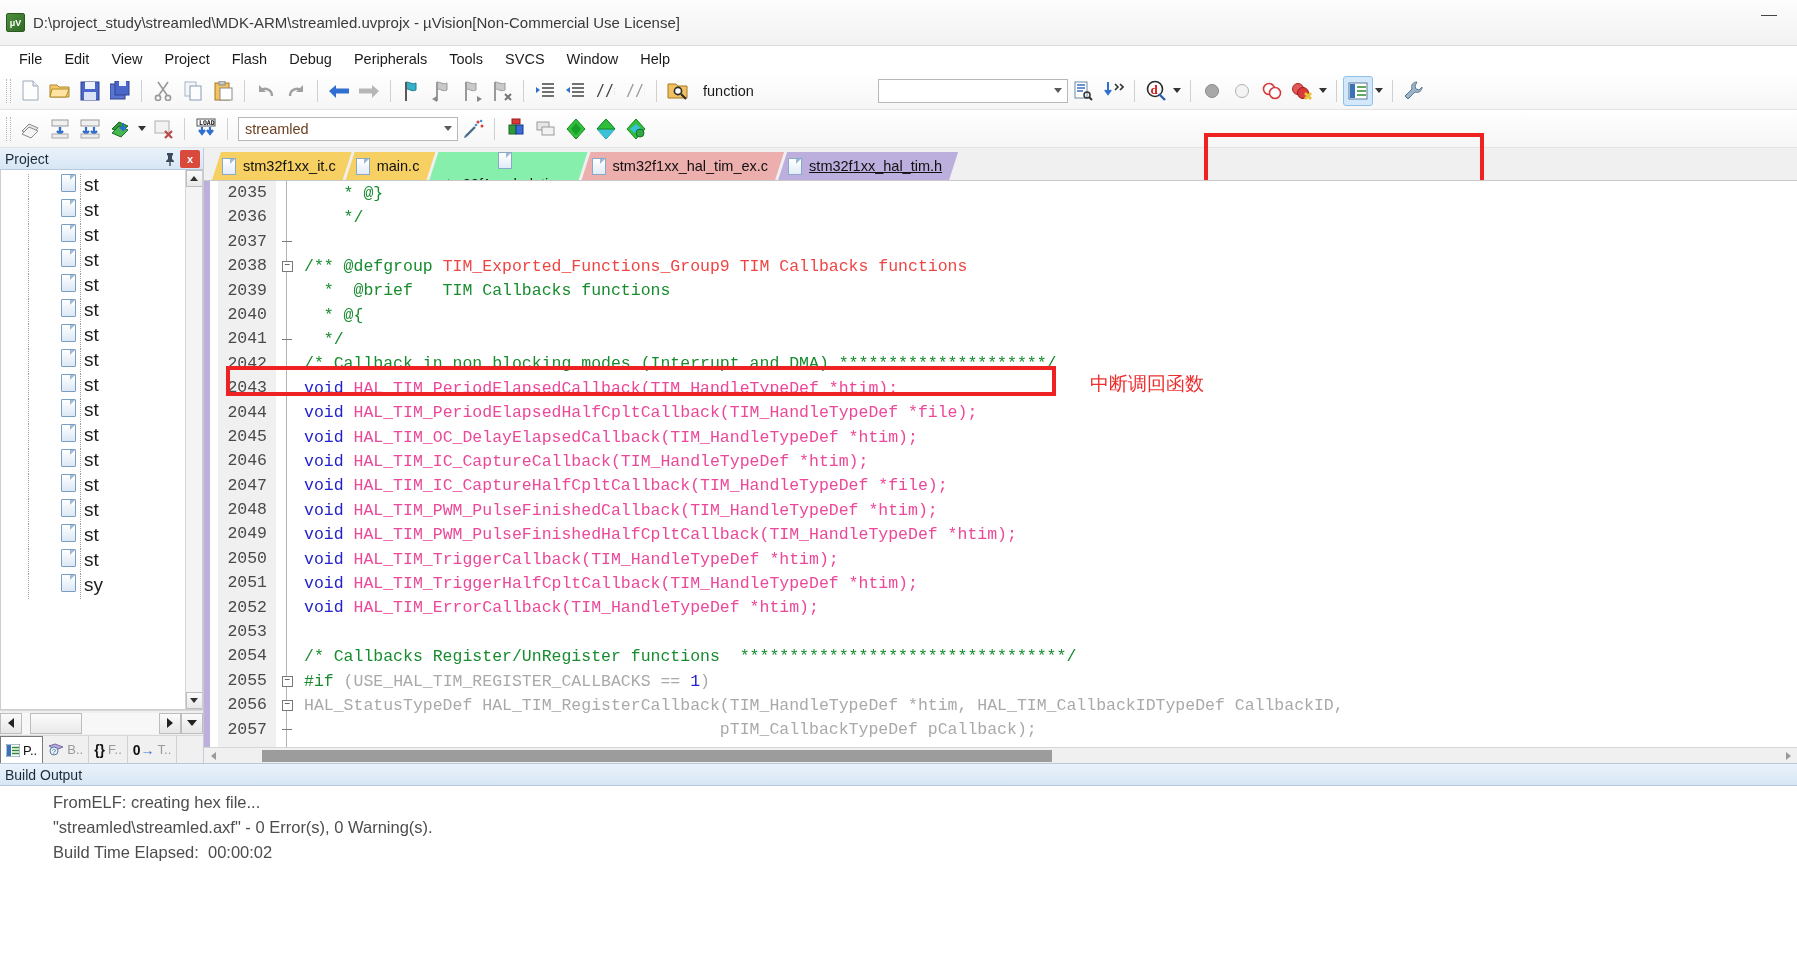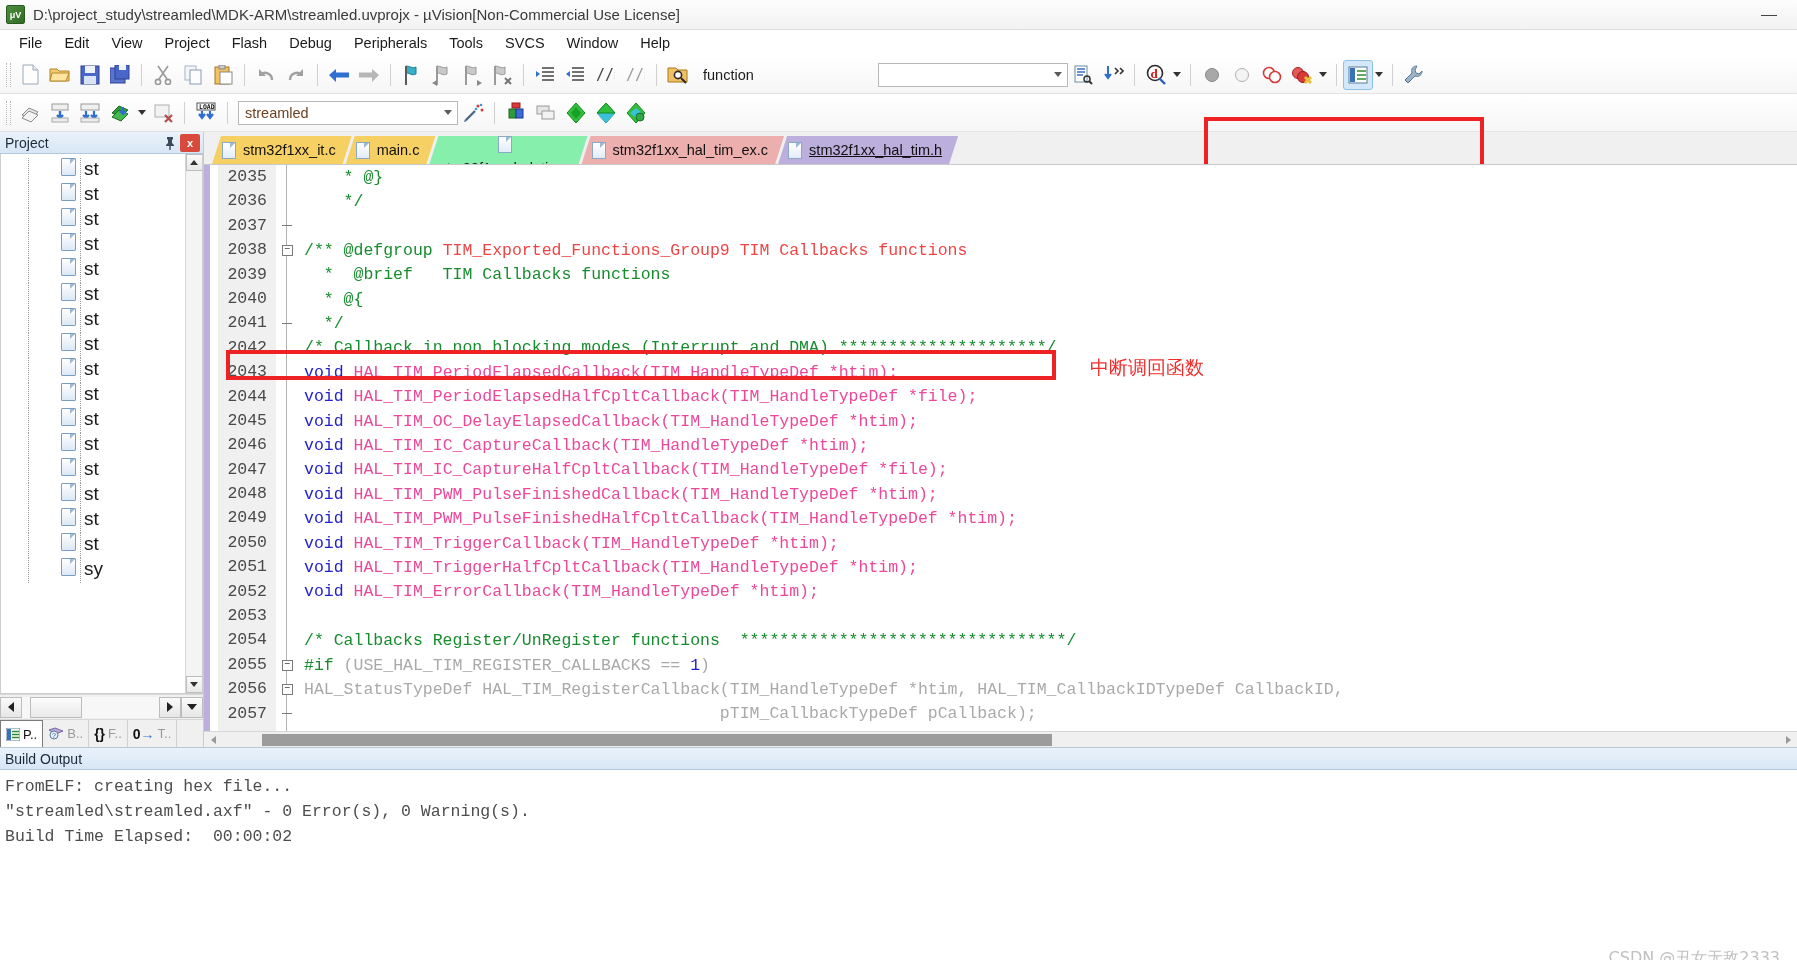--- a/index.html
+++ b/index.html
@@ -6,21 +6,21 @@
   html, body {
     margin: 0; padding: 0;
     width: 1797px; height: 960px;
     overflow: hidden;
     background: #ffffff;
     font-family: "Liberation Sans", sans-serif;
   }
 
   
   .titlebar {
-    height: 30px;
+    height: 46px;
     background: linear-gradient(#fdfdfd, #f2f2f2);
     border-bottom: 1px solid #dcdcdc;
     display: flex; align-items: center;
     padding: 0 6px;
     position: relative;
   }
   .app-logo {
     width: 19px; height: 19px;
     background: linear-gradient(135deg,#4f8f3f,#2f6a24);
     border: 1px solid #2a5a1f;
@@ -340,23 +340,24 @@
     display:flex; align-items:center; padding-left:5px;
     border-top:1px solid #b6c8da; border-bottom:1px solid #b6c8da;
   }
   .build-title { font-size:14px; color:#1b2b3b; }
   .build-body {
     height:210px; background:#fff; position:relative;
     padding:4px 0 0 2px;
     border-bottom:1px solid #d6d6d6;
   }
   .build-line {
-    font-family:Liberation Mono, monospace;
+    font-family:Liberation Sans, sans-serif;
     font-size:16.5px; color:#4d4d4d; line-height:25px; white-space:pre;
     padding-left:3px;
+    margin-left:48px;
   }
   .watermark {
     position:absolute; right:17px; bottom:10px;
     font-size:16px; color:#c0c0c0;
     font-family:"DejaVu Sans", sans-serif;
   }
 
   
   svg { display:block; }
 </style>

